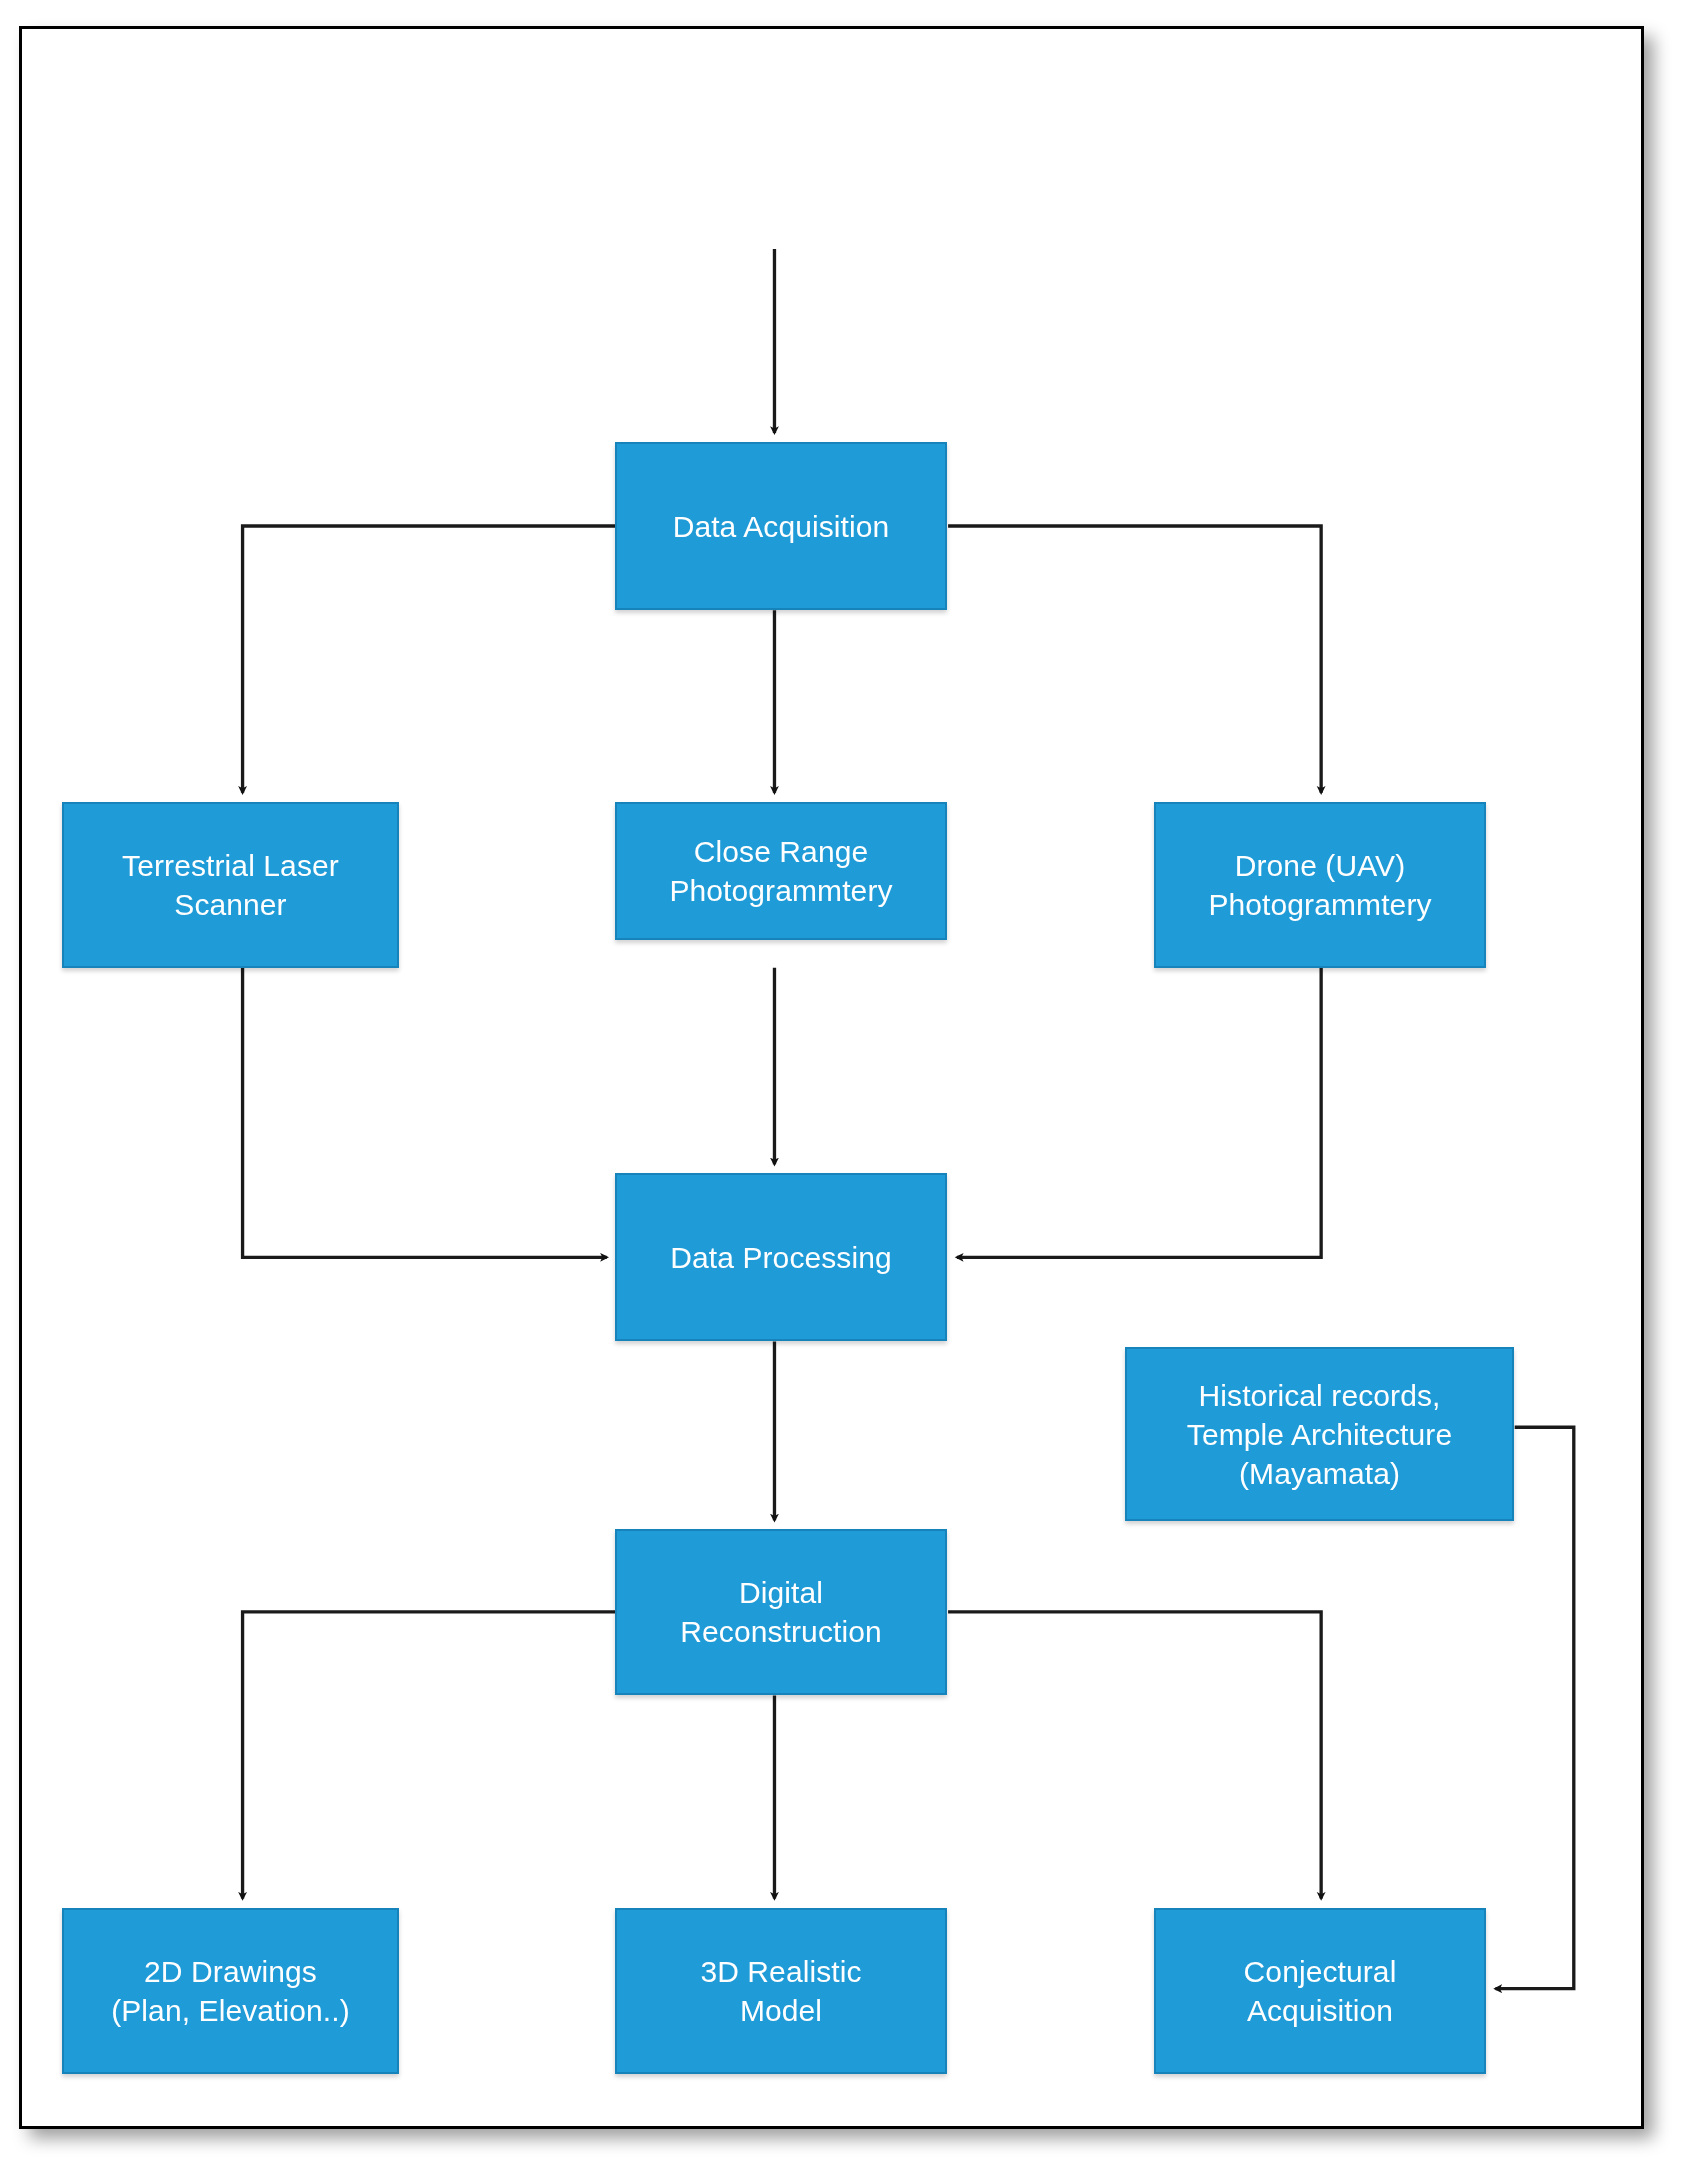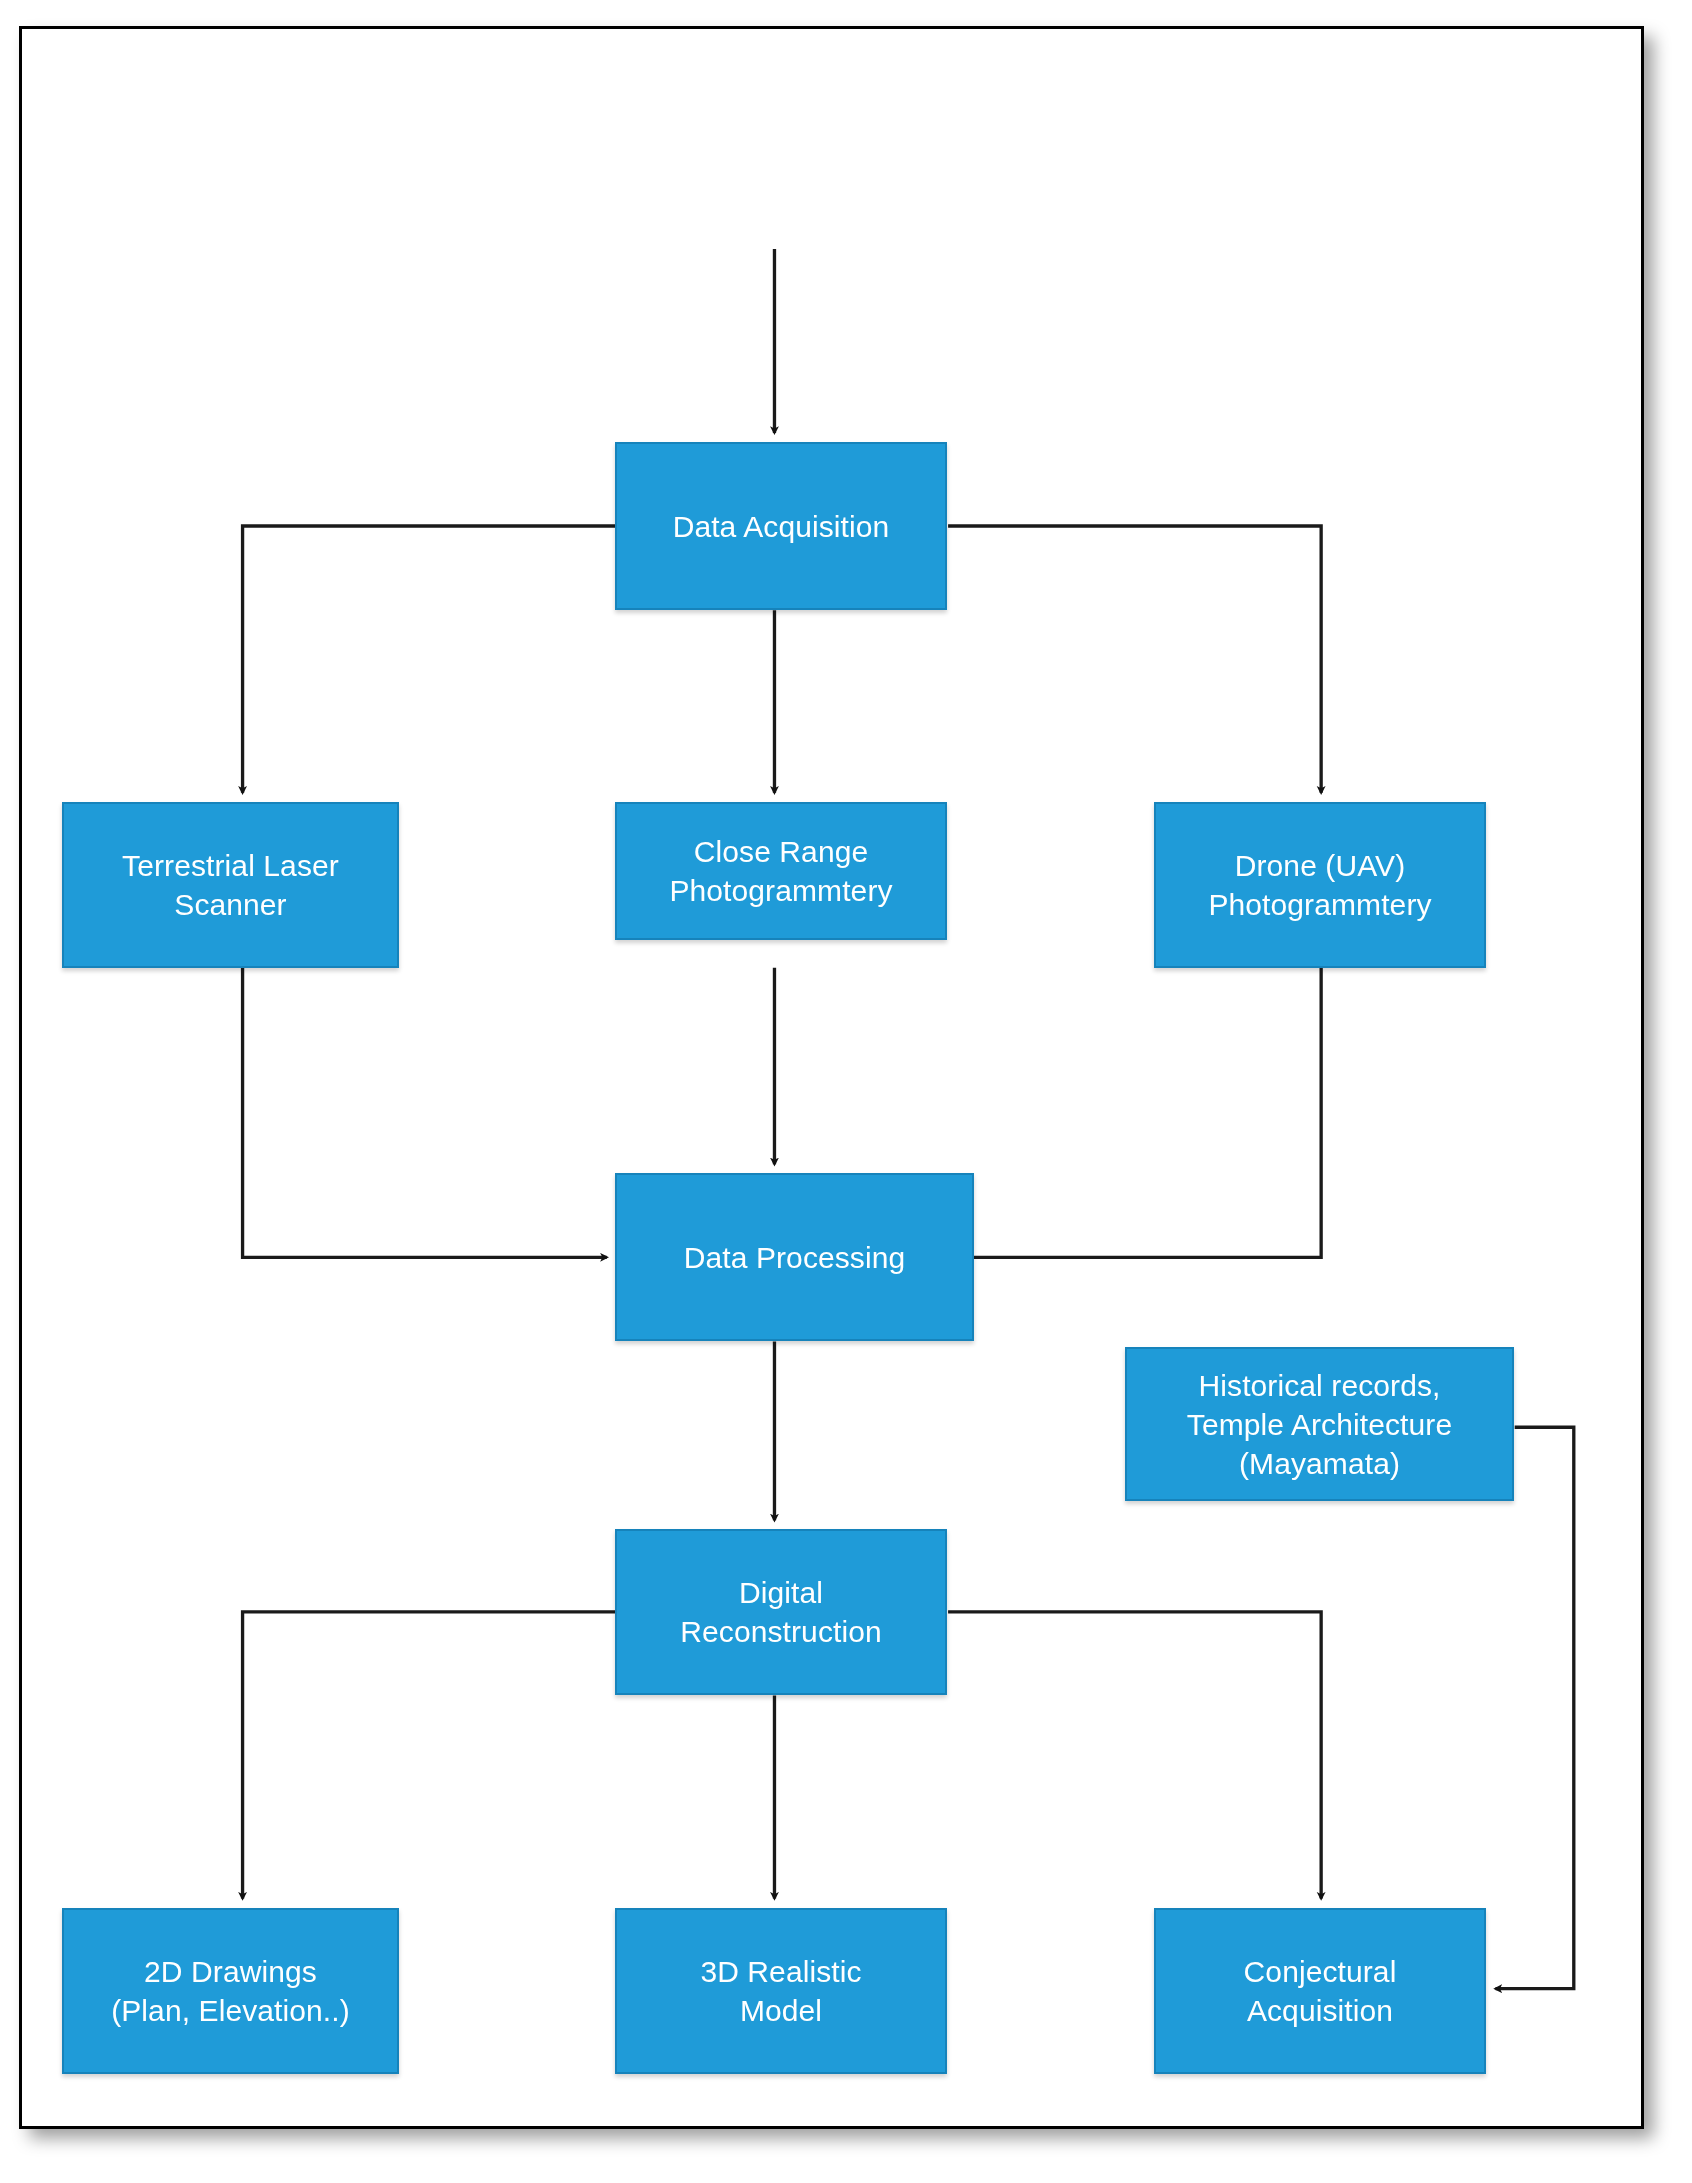--- a/index.html
+++ b/index.html
@@ -109,25 +109,25 @@
   <div class="node" style="left:615px; top:802px; width:332px; height:138px;">
     <span class="node-label">Close Range
 Photogrammtery</span>
   </div>
 
   <div class="node" style="left:1154px; top:802px; width:332px; height:166px;">
     <span class="node-label">Drone (UAV)
 Photogrammtery</span>
   </div>
 
-  <div class="node" style="left:615px; top:1173px; width:359px; height:168px;">
+  <div class="node" style="left:615px; top:1173px; width:332px; height:168px;">
     <span class="node-label">Data Processing</span>
   </div>
 
-  <div class="node" style="left:1125px; top:1347px; width:389px; height:154px;">
+  <div class="node" style="left:1125px; top:1347px; width:389px; height:174px;">
     <span class="node-label">Historical records,
 Temple Architecture
 (Mayamata)</span>
   </div>
 
   <div class="node" style="left:615px; top:1529px; width:332px; height:166px;">
     <span class="node-label">Digital
 Reconstruction</span>
   </div>
 

